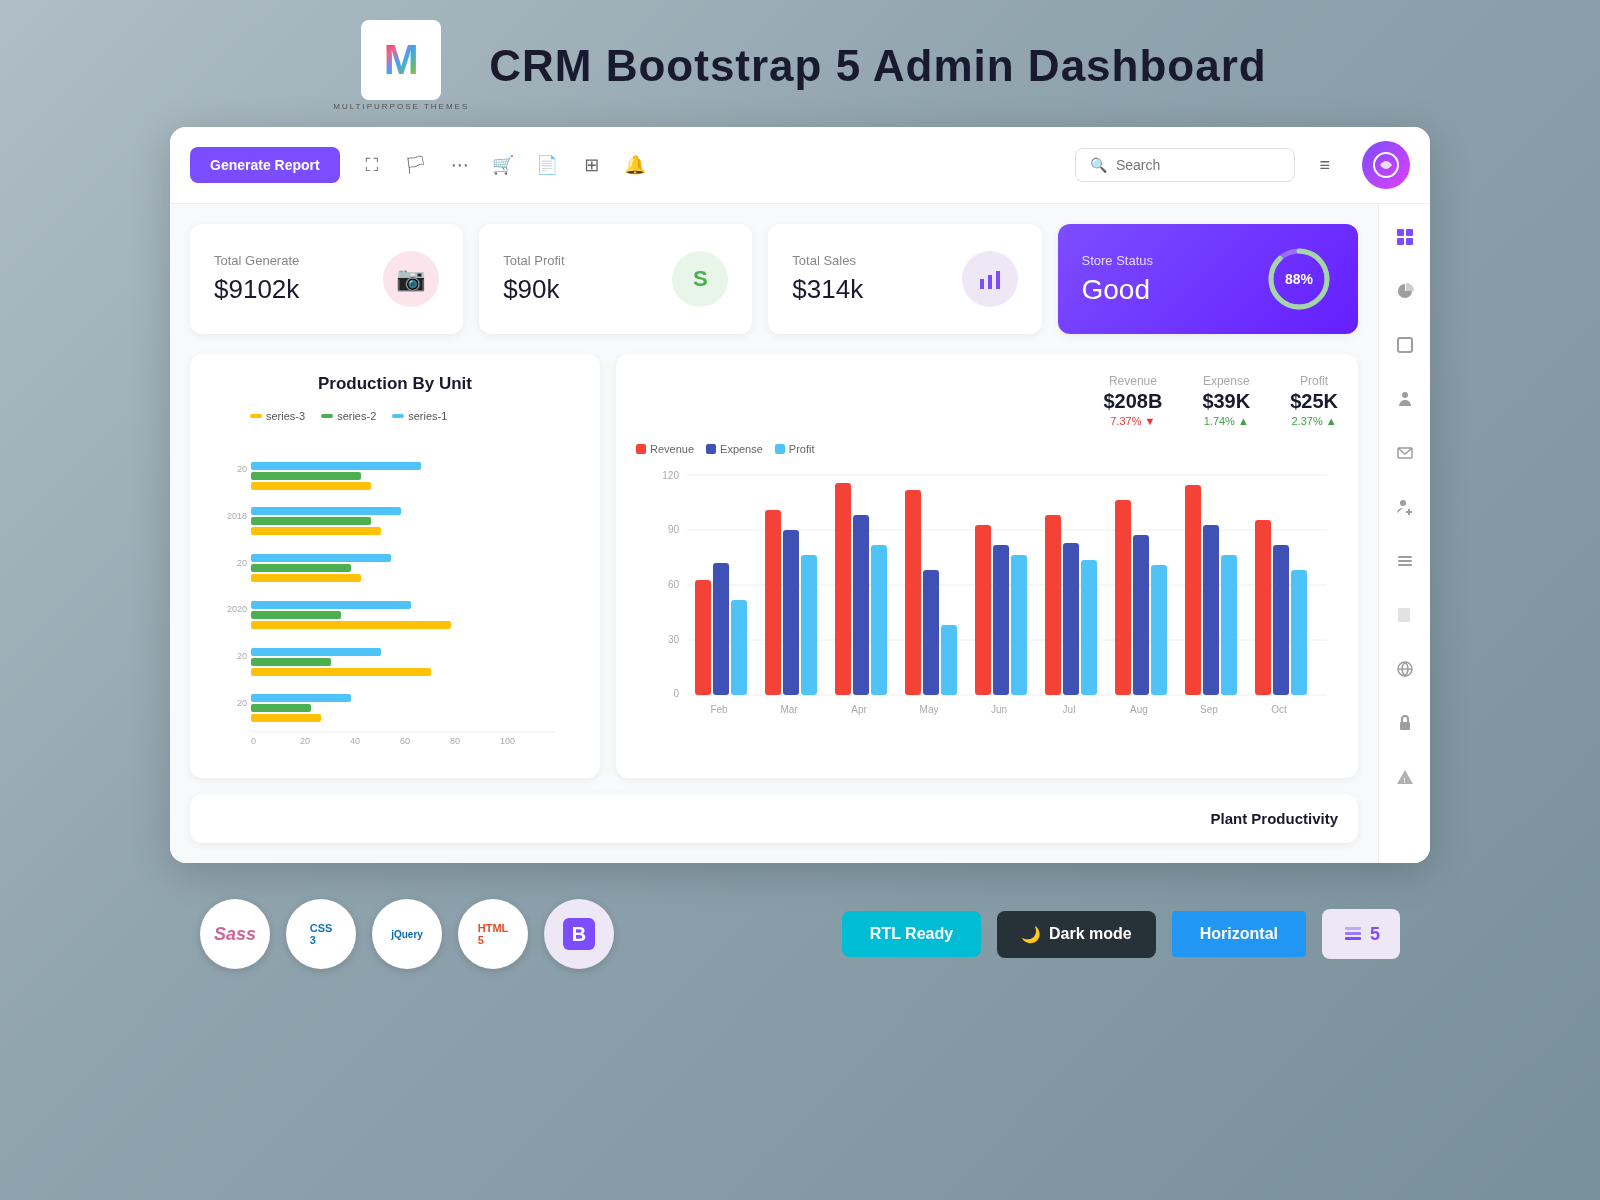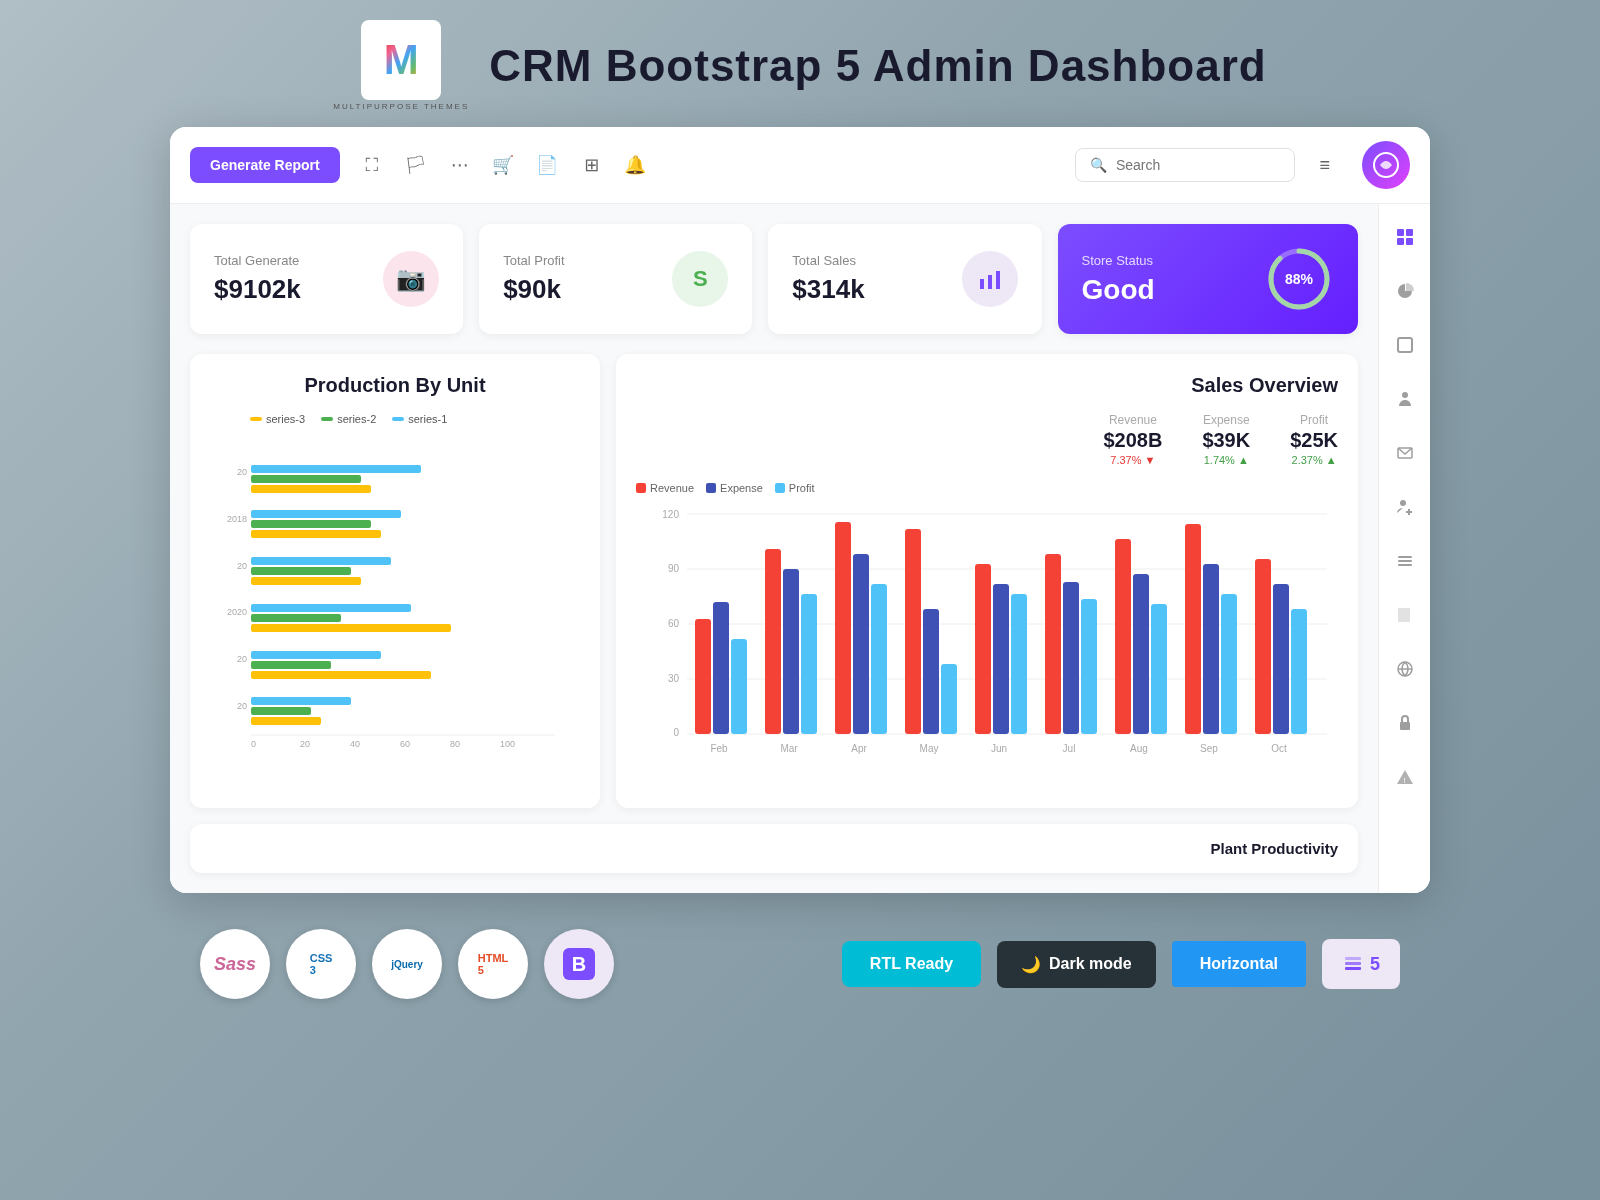--- a/index.html
+++ b/index.html
@@ -198,21 +198,21 @@
       background: linear-gradient(135deg, #7c4dff, #651fff);
       color: white;
     }
     .kpi-label {
       font-size: 13px;
       color: #888;
       margin-bottom: 6px;
     }
     .kpi-value {
       font-size: 26px;
-      font-weight: 700;
+      font-weight: 400;
       color: #1a1a2e;
     }
     .kpi-card.purple-bg .kpi-label { color: rgba(255,255,255,0.8); }
     .kpi-card.purple-bg .kpi-value { color: white; font-size: 28px; }
     .kpi-icon-circle {
       width: 56px;
       height: 56px;
       border-radius: 50%;
       display: flex;
       align-items: center;
@@ -248,21 +248,21 @@
       grid-template-columns: 410px 1fr;
       gap: 16px;
     }
     .chart-card {
       background: white;
       border-radius: 12px;
       padding: 20px;
       box-shadow: 0 2px 8px rgba(0,0,0,0.06);
     }
     .chart-title {
-      font-size: 20px;
+      font-size: 17px;
       font-weight: 700;
       color: #1a1a2e;
       margin-bottom: 16px;
       text-align: center;
     }
     .chart-title-right {
       text-align: right;
     }
     .legend-row {
       display: flex;
@@ -573,21 +573,20 @@
             <text x="36" y="310" font-size="9" fill="#aaa">0</text>
             <text x="85" y="310" font-size="9" fill="#aaa">20</text>
             <text x="135" y="310" font-size="9" fill="#aaa">40</text>
             <text x="185" y="310" font-size="9" fill="#aaa">60</text>
             <text x="235" y="310" font-size="9" fill="#aaa">80</text>
             <text x="285" y="310" font-size="9" fill="#aaa">100</text>
           </svg>
         </div>
 
         <div class="chart-card">
-          <div class="chart-title chart-title-right">Sales Overview</div>
           <div class="sales-stats-row">
             <div class="stat-item">
               <div class="stat-label">Revenue</div>
               <div class="stat-value">$208B</div>
               <div class="stat-change down">
                 <span>7.37%</span> ▼
               </div>
             </div>
             <div class="stat-item">
               <div class="stat-label">Expense</div>

